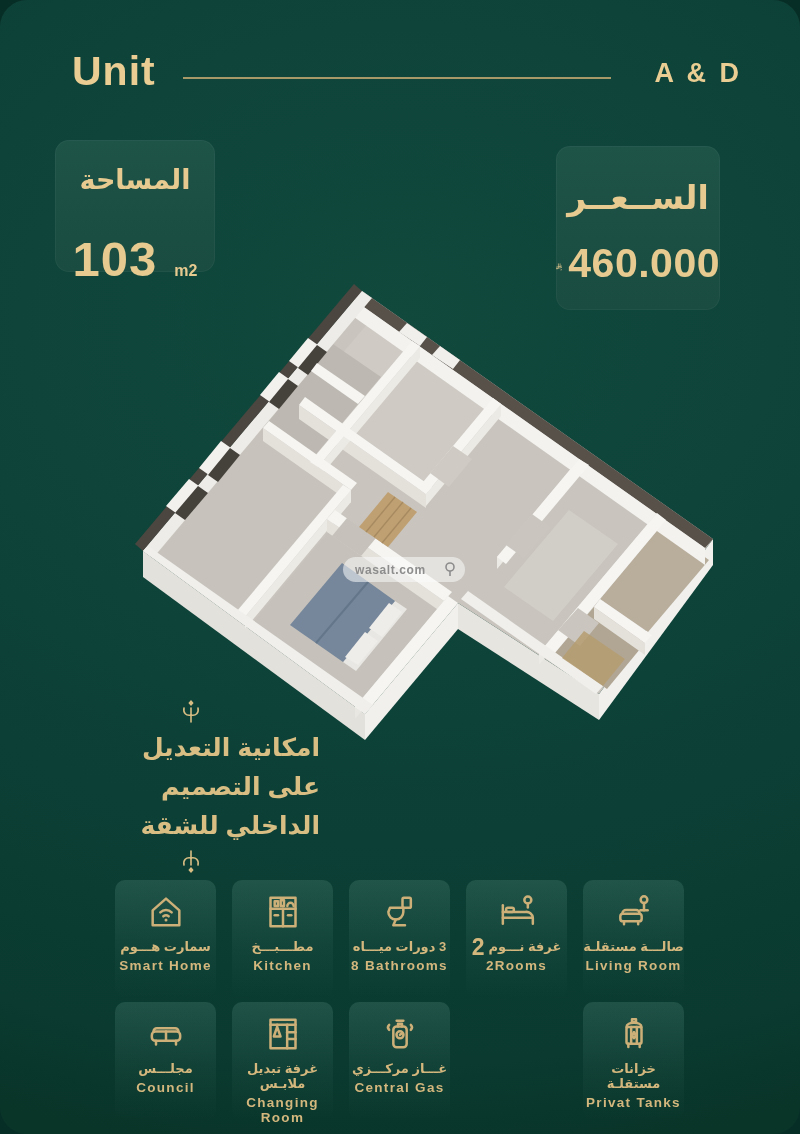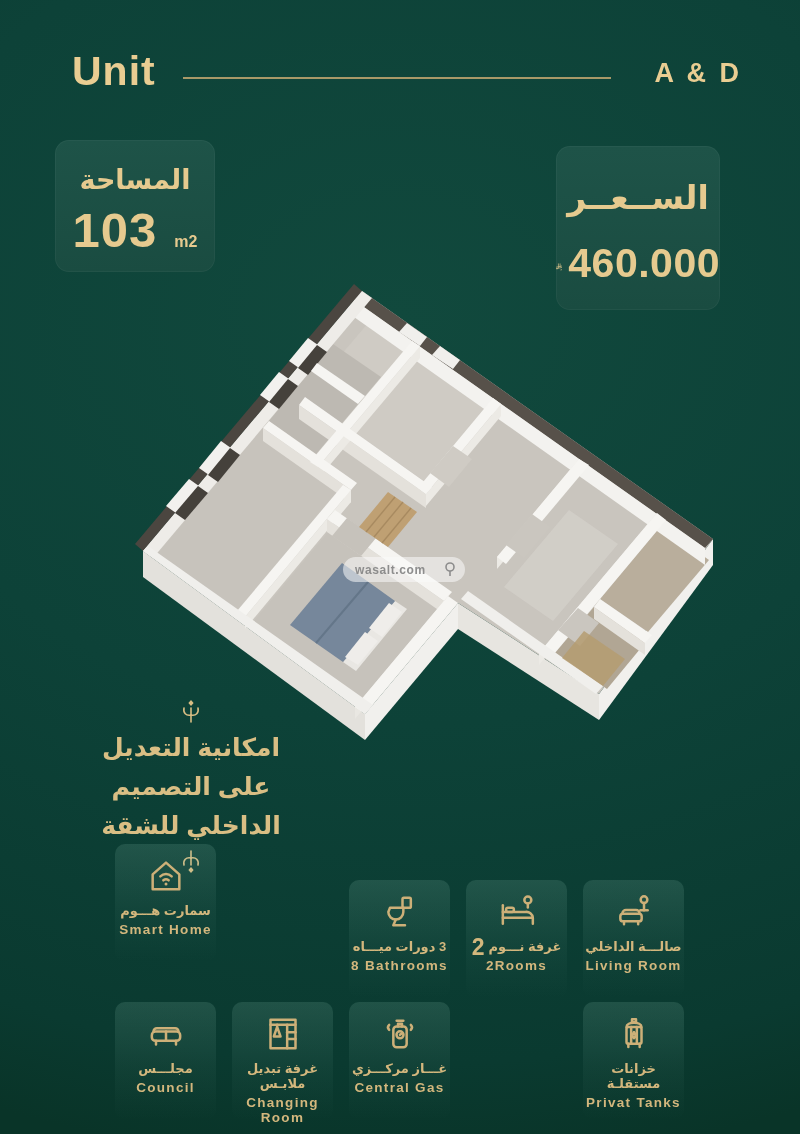--- a/index.html
+++ b/index.html
@@ -1,43 +1,44 @@
 <!DOCTYPE html>
 <html><head>
 <meta charset="utf-8">
 <style>
   html,body{margin:0;padding:0;background:#072e26;}
   #poster{
     position:relative;width:800px;height:1134px;overflow:hidden;
     background:
       radial-gradient(1100px 850px at 50% 28%, #11493d 0%, #0d4238 48%, #0a3a30 88%, #093428 100%);
     font-family:"Liberation Sans","DejaVu Sans",sans-serif;
+    border-radius:27px;
   }
   
   .unit-title{position:absolute;left:72px;top:48px;font-size:41px;font-weight:600;letter-spacing:1px;color:#e9cd92;}
   .unit-line{position:absolute;left:183px;top:77px;width:428px;height:2px;background:#c3a871;opacity:.85;}
   .unit-value{position:absolute;right:58px;top:58px;font-size:27px;font-weight:700;letter-spacing:3px;color:#e9cd92;}
   
   .info-box{position:absolute;border-radius:14px;background:linear-gradient(180deg,#1e5348 0%,#1a4c41 100%);
             box-shadow:0 0 0 1px rgba(255,255,255,0.04) inset;}
   #area-box{left:55px;top:140px;width:160px;height:132px;}
   #price-box{left:556px;top:146px;width:164px;height:164px;}
   .box-title-ar{direction:rtl;text-align:center;font-weight:700;color:#e6ca8f;}
   #area-box .box-title-ar{margin-top:24px;font-size:27px;}
   #price-box .box-title-ar{margin-top:32px;font-size:33px;letter-spacing:0px;}
   .area-value-row{position:absolute;left:0;right:0;top:62px;display:flex;justify-content:center;align-items:baseline;color:#e6ca8f;}
-  .area-value{font-size:49px;font-weight:700;letter-spacing:1px;}
+  .area-value{font-size:49px;font-weight:700;letter-spacing:1px;margin-top:29px;}
   .area-unit{font-size:16px;font-weight:700;margin-left:17px;}
   .price-value-row{position:absolute;left:0;right:0;top:94px;display:flex;justify-content:center;align-items:center;gap:6px;color:#e6ca8f;}
   .price-value{font-size:41px;font-weight:700;letter-spacing:0.5px;}
   .sar-icon{width:26px;height:30px;margin-top:6px;}
   
   #note-block{position:absolute;left:62px;top:698px;width:258px;text-align:center;color:#d9be84;}
   #note-block .fleur{display:block;margin:0 auto;}
-  .note-line{direction:rtl;font-size:25px;font-weight:700;line-height:39px;}
+  .note-line{direction:rtl;font-size:25px;font-weight:700;line-height:39px;text-align:right;}
   
   #plan-svg{position:absolute;left:105px;top:278px;}
   .wm-text{font-size:12px;letter-spacing:.6px;fill:#8d8d8d;font-weight:700;}
   
   .card{position:absolute;width:101px;height:118px;border-radius:10px;
         background:linear-gradient(180deg,rgba(142,196,178,0.17) 0%,rgba(142,196,178,0.06) 55%,rgba(142,196,178,0) 100%);
         text-align:center;}
   .card .cicon{margin-top:12px;height:40px;}
   .card .ar-line{direction:rtl;font-size:13px;font-weight:700;color:#d3b77d;margin-top:3px;
                  display:flex;justify-content:center;align-items:center;gap:4px;}
@@ -177,33 +178,49 @@
     <svg class="fleur" width="26" height="30" viewBox="0 0 24 30" style="transform:scaleY(-1);">
       <path d="M12 2 l2.6 3 L12 8 9.4 5 Z" fill="#d9be84"></path>
       <g fill="none" stroke="#d9be84" stroke-width="1.6" stroke-linecap="round">
         <path d="M12 10 V24"></path>
         <path d="M12 17 C7 18 4 15 5 10"></path>
         <path d="M12 17 C17 18 20 15 19 10"></path>
       </g>
     </svg>
   </div>
 
-  <div class="card" style="left:115px;top:844px;">
+  <div class="card" style="left:115px;top:880px;">
     <svg class="cicon" width="40" height="40" viewBox="0 0 24 24">
       <path class="st" d="M4 11 L12 4 L20 11 V20 H4 Z"></path>
       <path class="st" d="M8.6 12.2 a5 5 0 0 1 6.8 0"></path>
       <path class="st" d="M10.4 14.6 a2.6 2.6 0 0 1 3.2 0"></path>
       <circle cx="12" cy="16.8" r="0.9" fill="#cdb078"></circle>
     </svg>
     <div class="ar-line">
         <span>سمارت هـــوم</span>
       </div>
     <div class="en-line">Smart Home</div>
   </div>
 
+  <div class="card" style="left:232px;top:880px;">
+    <svg class="cicon" width="40" height="40" viewBox="0 0 24 24">
+      <rect class="st" x="4.5" y="3.5" width="15" height="17"></rect>
+      <line class="st" x1="4.5" y1="10" x2="19.5" y2="10"></line>
+      <line class="st" x1="12" y1="10" x2="12" y2="20.5"></line>
+      <rect class="st" x="7" y="5.6" width="2" height="2.8"></rect>
+      <rect class="st" x="10.6" y="5" width="2" height="3.4"></rect>
+      <path class="st" d="M14.6 8.4 a1.9 1.9 0 0 1 3.8 0"></path>
+      <line class="st" x1="7" y1="14" x2="9" y2="14"></line>
+      <line class="st" x1="15" y1="14" x2="17" y2="14"></line>
+    </svg>
+    <div class="ar-line">
+        <span>مطـــبـــخ</span>
+      </div>
+    <div class="en-line">Kitchen</div>
+  </div>
 
   <div class="card" style="left:349px;top:880px;">
     <svg class="cicon" width="40" height="40" viewBox="0 0 24 24">
       <rect class="st" x="13.5" y="3.5" width="5" height="6" rx="0.8"></rect>
       <path class="st" d="M6 9.5 h8 v2.5 a4.5 4.5 0 0 1 -9 0 z"></path>
       <path class="st" d="M9.5 16.5 l-1.5 3.5 h7"></path>
     </svg>
     <div class="ar-line">
         <span>3 دورات ميـــاه</span>
       </div>
@@ -229,21 +246,21 @@
   <div class="card" style="left:583px;top:880px;">
     <svg class="cicon" width="40" height="40" viewBox="0 0 24 24">
       <circle class="st" cx="18" cy="4.6" r="2"></circle>
       <path class="st" d="M18 6.6 V11"></path>
       <path class="st" d="M15.8 11 h4.4"></path>
       <path class="st" d="M5 13 a2.2 2.2 0 0 1 2.2 -2.2 h6 a2.2 2.2 0 0 1 2.2 2.2"></path>
       <rect class="st" x="3.8" y="13" width="12.8" height="4.6" rx="1.6"></rect>
       <path class="st" d="M6 17.6 v1.8 M14.5 17.6 v1.8"></path>
     </svg>
     <div class="ar-line">
-        <span>صالـــة الداخلي</span>
+        <span>صالـــة مستقلـة</span>
       </div>
     <div class="en-line">Living Room</div>
   </div>
 
   <div class="card" style="left:115px;top:1002px;">
     <svg class="cicon" width="40" height="40" viewBox="0 0 24 24">
       <path class="st" d="M4.5 10.5 a2 2 0 0 1 2 -2 h11 a2 2 0 0 1 2 2"></path>
       <rect class="st" x="3.5" y="10.5" width="17" height="5.6" rx="2.2"></rect>
       <line class="st" x1="12" y1="10.5" x2="12" y2="16.1"></line>
       <path class="st" d="M6 16.1 v2.2 M18 16.1 v2.2"></path>

